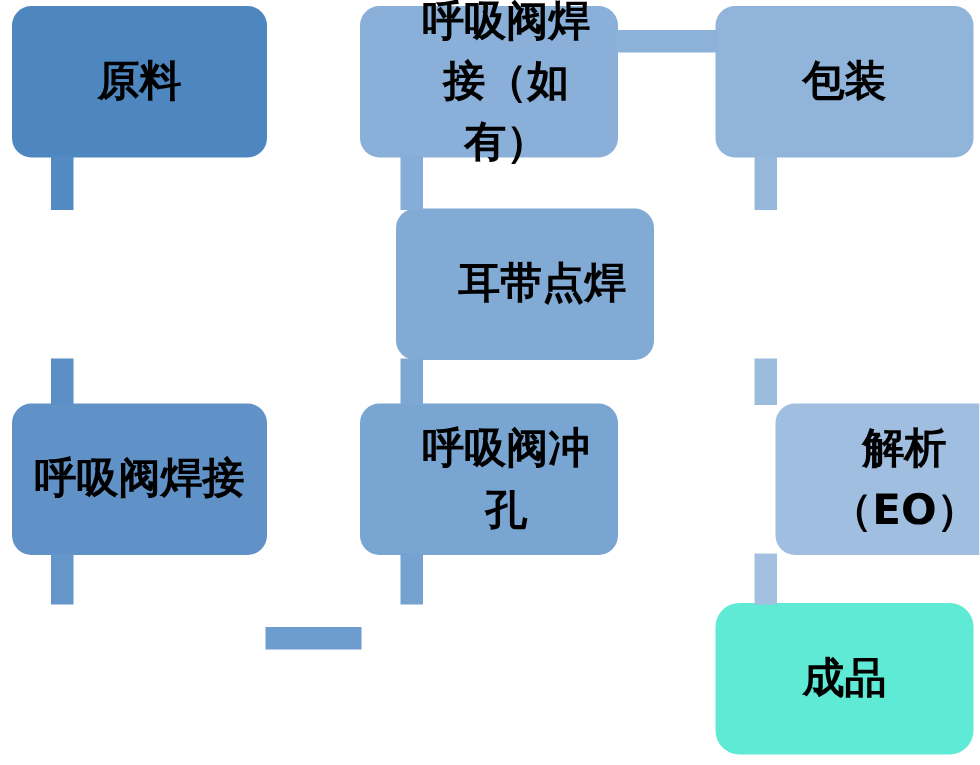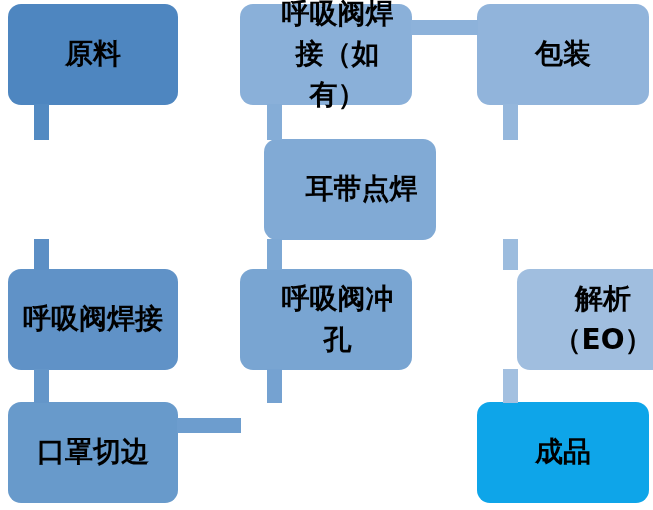--- a/index.html
+++ b/index.html
@@ -51,29 +51,28 @@
   .h-lm { left: 177px; width: 64px; top: 418px; }
   .h-mr { left: 411px; width: 67px; top: 20px; }
 </style>
 </head>
 <body>
 
 <div class="canvas">
 
   <div class="box col-l row-1" style="background-color: rgb(78, 134, 192);">原料</div>
   <div class="box col-l row-3" style="background-color: rgb(96, 146, 199);">呼吸阀焊接</div>
-  <div class="box col-l row-4" style="background-color: rgb(104, 154, 203);">口罩切边</div>
 
   <div class="box col-m row-3" style="background-color: rgb(121, 165, 210);">呼吸阀冲孔</div>
   <div class="box col-m row-2" style="background-color: rgb(129, 170, 213); margin-left: 24px;">耳带点焊</div>
   <div class="box col-m row-1" style="background-color: rgb(138, 176, 217);">呼吸阀焊接（如有）</div>
 
   <div class="box col-r row-1" style="background-color: rgb(145, 180, 219);">包装</div>
   <div class="box col-r row-3" style="background-color: rgb(160, 190, 223); margin-left: 40px;">解析（EO）</div>
-  <div class="box col-r row-4" style="background-color: #0ea5e9;">成品</div>
+  <div class="box col-r row-4" style="background-color: #5eead4; border-radius: 16px;">成品</div>
 
   <div class="conn v v-l gap-12" style="background-color: rgb(83, 138, 194);"></div>
   <div class="conn v v-l gap-23" style="background-color: rgb(92, 143, 197);"></div>
   <div class="conn v v-l gap-34" style="background-color: rgb(100, 150, 201);"></div>
   <div class="conn h h-lm" style="background-color: rgb(109, 157, 206);"></div>
   <div class="conn v v-m gap-34" style="background-color: rgb(117, 162, 209);"></div>
   <div class="conn v v-m gap-23" style="background-color: rgb(125, 168, 212);"></div>
   <div class="conn v v-m gap-12" style="background-color: rgb(133, 173, 215);"></div>
   <div class="conn h h-mr" style="background-color: rgb(141, 178, 218);"></div>
   <div class="conn v v-r gap-12" style="background-color: rgb(149, 183, 220);"></div>

